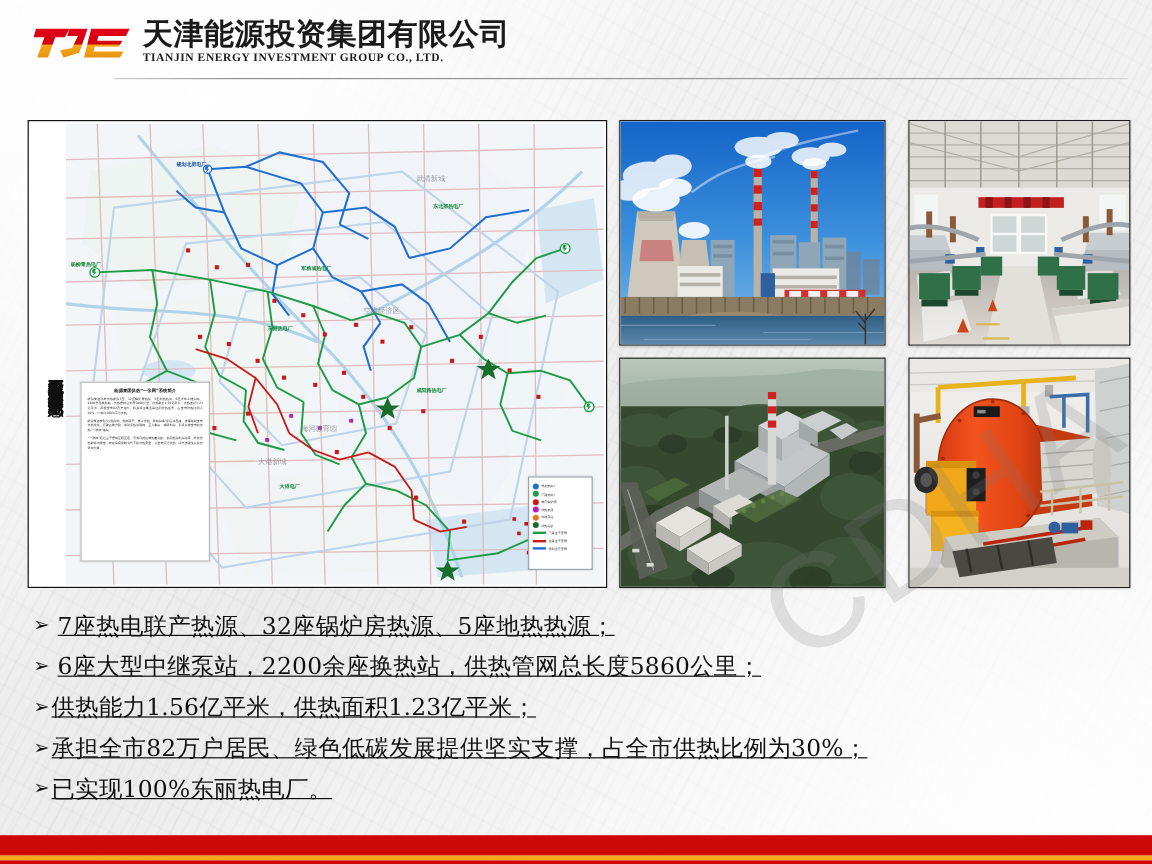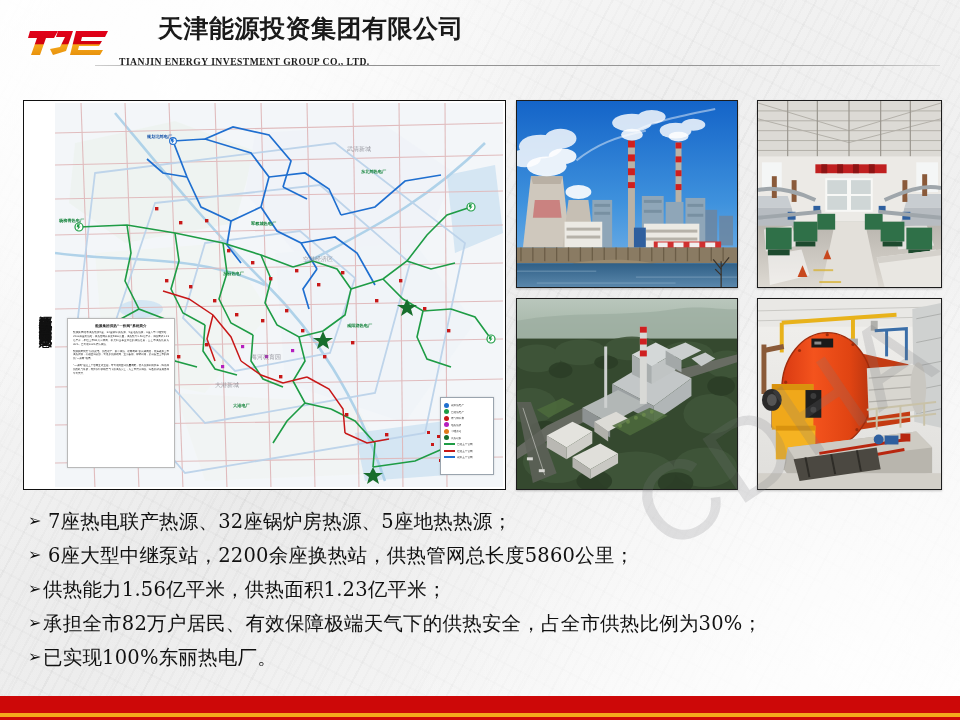--- a/index.html
+++ b/index.html
@@ -30,25 +30,25 @@
   .slide{position:absolute;inset:0;z-index:2;}
 
   
   .header{position:absolute;left:0;top:0;width:960px;height:66px;}
   .logo-wrap{position:absolute;left:28px;top:16px;display:flex;align-items:center;}
   .tje-mark{position:relative;width:82px;height:34px;margin-right:9px;}
   .tje-mark svg{display:block;}
   .logo-text{display:flex;flex-direction:column;justify-content:center;}
   .logo-cn{
     font-family:"DejaVu Sans","Liberation Sans",sans-serif;
-    font-weight:bold;font-size:25px;color:#1a1a1a;letter-spacing:.5px;line-height:1.05;margin-left:39px;
+    font-weight:bold;font-size:25px;color:#1a1a1a;letter-spacing:.5px;line-height:1.05;
   }
   .logo-en{
     font-family:"Liberation Serif","DejaVu Serif",serif;
-    font-weight:bold;font-size:9.6px;color:#1a1a1a;letter-spacing:.48px;line-height:1.2;margin-top:14px;
+    font-weight:bold;font-size:9.6px;color:#1a1a1a;letter-spacing:.48px;line-height:1.2;margin-top:1px;
   }
   .header-rule{
     position:absolute;left:95px;top:65px;width:845px;height:1px;
     background:linear-gradient(90deg,#cfcfcf 0%, #8e8e8e 12%, #9a9a9a 88%, #d8d8d8 100%);
   }
 
   
   .map-panel{
     position:absolute;left:23px;top:100px;width:483px;height:390px;
     background:#ffffff;border:1px solid #111;box-sizing:border-box;overflow:hidden;
@@ -117,21 +117,21 @@
   .bullet{
     display:flex;align-items:flex-start;
     font-family:"DejaVu Serif","Liberation Serif",serif;
     font-size:19.5px;color:#111;line-height:1.0;margin-bottom:14.5px;
     letter-spacing:.2px;
   }
   .bullet .mk{
     flex:none;width:20px;font-size:16px;color:#111;line-height:1.15;
     font-family:"DejaVu Sans","Liberation Sans",sans-serif;
   }
-  .bullet .tx{flex:1;}
+  .bullet .tx{flex:1;text-decoration:underline;}
   .bullet.tight .mk{width:15px;}
 
   
   .cdha{
     position:absolute;left:610px;top:470px;
     font-family:"Liberation Sans","DejaVu Sans",sans-serif;
     font-size:112px;font-weight:normal;color:rgba(120,120,124,.20);
     transform:rotate(-34deg);transform-origin:left top;
     letter-spacing:4px;pointer-events:none;z-index:3;
   }
@@ -912,21 +912,21 @@
     <div class="bullet">
       <span class="mk">➢</span>
       <span class="tx">6座大型中继泵站，2200余座换热站，供热管网总长度5860公里；</span>
     </div>
     <div class="bullet tight">
       <span class="mk">➢</span>
       <span class="tx">供热能力1.56亿平米，供热面积1.23亿平米；</span>
     </div>
     <div class="bullet tight">
       <span class="mk">➢</span>
-      <span class="tx">承担全市82万户居民、有效保障极端天气下的供热安全，占全市供热比例为30%；</span>
+      <span class="tx">承担全市82万户居民、绿色低碳发展提供坚实支撑，占全市供热比例为30%；</span>
     </div>
     <div class="bullet tight">
       <span class="mk">➢</span>
       <span class="tx">已实现100%东丽热电厂。</span>
     </div>
   </div>
 
   <div class="footer">
     <div class="f-red"></div>
     <div class="f-yellow"></div>

